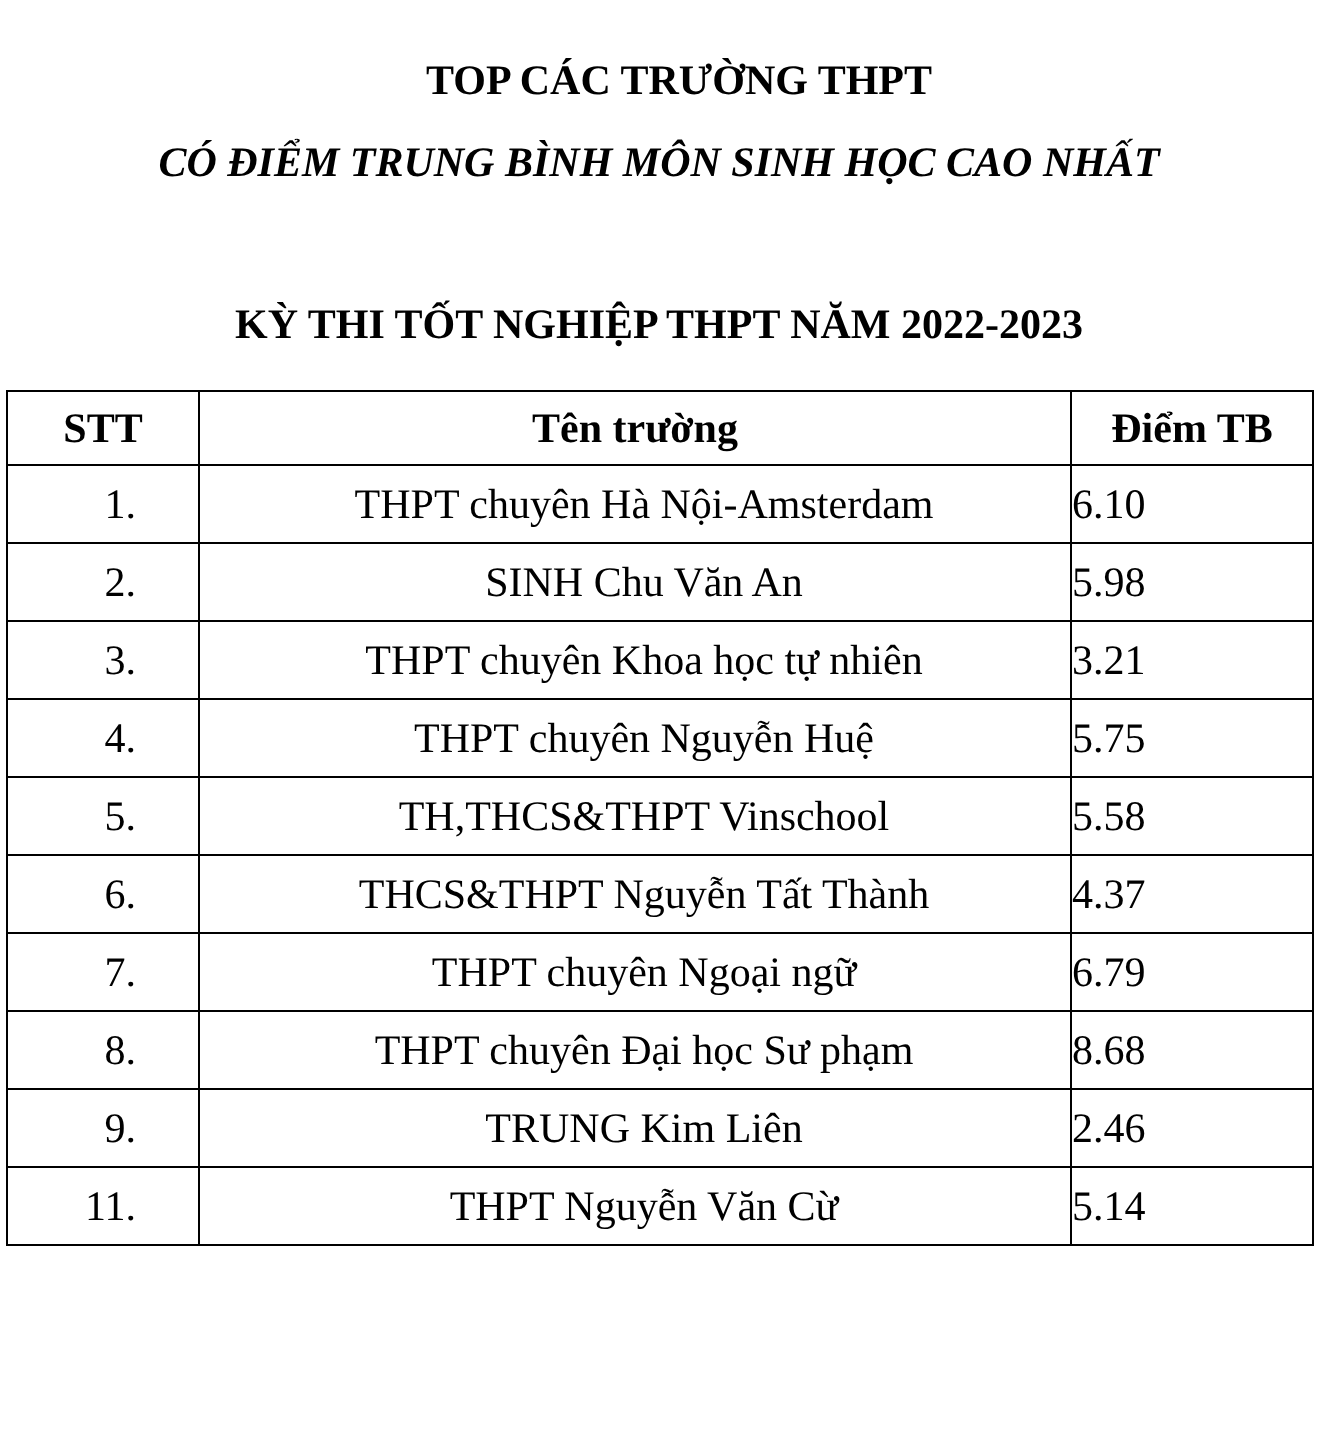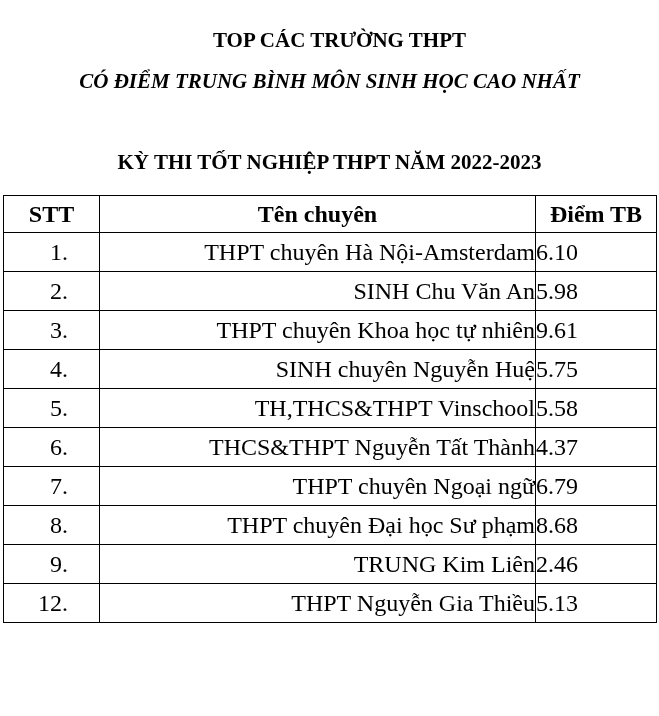--- a/index.html
+++ b/index.html
@@ -2,62 +2,62 @@
 <html><head>
 <meta charset="utf-8">
 <style>
   html, body { margin:0; padding:0; background:#ffffff; }
   body { width:659px; height:716px; position:relative; overflow:hidden; font-family:"Liberation Serif", serif; color:#000; }
   .title { position:absolute; left:0; width:659px; text-align:center; font-weight:bold; font-size:21px; line-height:24px; }
   .t1 { top:28px; left:10px; }
   .t2 { top:69px;font-style:italic; }
   .t3 { top:112px;margin-top:38px; }
   table { position:absolute; left:3px; top:195px; width:654px; border-collapse:collapse; }
-  td, th { border:1.5px solid #000; padding:0; height:38px; font-size:24px; }
+  td, th { border:1.5px solid #000; padding:0; height:38px; font-size:21px; }
   th { font-weight:bold; height:36px; text-align:center; }
   td.stt { width:95px; text-align:right; padding-right:31px; box-sizing:border-box; }
-  td.name { text-align:right; padding-left:9px; }
+  td.name { text-align:center; padding-left:9px; }
   td.score { width:120px; }
   th.c1 { width:95px; }
   th.c3 { width:120px; }
 </style>
 </head>
 <body>
 
 <div class="title t1">TOP CÁC TRƯỜNG THPT</div>
 <div class="title t2">CÓ ĐIỂM TRUNG BÌNH MÔN SINH HỌC CAO NHẤT</div>
 <div class="title t3">KỲ THI TỐT NGHIỆP THPT NĂM 2022-2023</div>
 
 <table>
   <thead>
     <tr>
       <th class="c1">STT</th>
-      <th class="c2">Tên chuyên</th>
+      <th class="c2">Tên trường</th>
       <th class="c3">Điểm TB</th>
     </tr>
   </thead>
   <tbody id="tbody">
       <tr>
         <td class="stt">1.</td>
         <td class="name">THPT chuyên Hà Nội-Amsterdam</td>
         <td class="score">6.10</td>
       </tr>
       <tr>
         <td class="stt">2.</td>
         <td class="name">SINH Chu Văn An</td>
         <td class="score">5.98</td>
       </tr>
       <tr>
         <td class="stt">3.</td>
         <td class="name">THPT chuyên Khoa học tự nhiên</td>
-        <td class="score">9.61</td>
+        <td class="score">3.21</td>
       </tr>
       <tr>
         <td class="stt">4.</td>
-        <td class="name">SINH chuyên Nguyễn Huệ</td>
+        <td class="name">THPT chuyên Nguyễn Huệ</td>
         <td class="score">5.75</td>
       </tr>
       <tr>
         <td class="stt">5.</td>
         <td class="name">TH,THCS&amp;THPT Vinschool</td>
         <td class="score">5.58</td>
       </tr>
       <tr>
         <td class="stt">6.</td>
         <td class="name">THCS&amp;THPT Nguyễn Tất Thành</td>
@@ -72,18 +72,18 @@
         <td class="stt">8.</td>
         <td class="name">THPT chuyên Đại học Sư phạm</td>
         <td class="score">8.68</td>
       </tr>
       <tr>
         <td class="stt">9.</td>
         <td class="name">TRUNG Kim Liên</td>
         <td class="score">2.46</td>
       </tr>
       <tr>
-        <td class="stt">12.</td>
-        <td class="name">THPT Nguyễn Gia Thiều</td>
-        <td class="score">5.13</td>
+        <td class="stt">11.</td>
+        <td class="name">THPT Nguyễn Văn Cừ</td>
+        <td class="score">5.14</td>
       </tr>
     </tbody>
 </table>
 
 </body></html>

